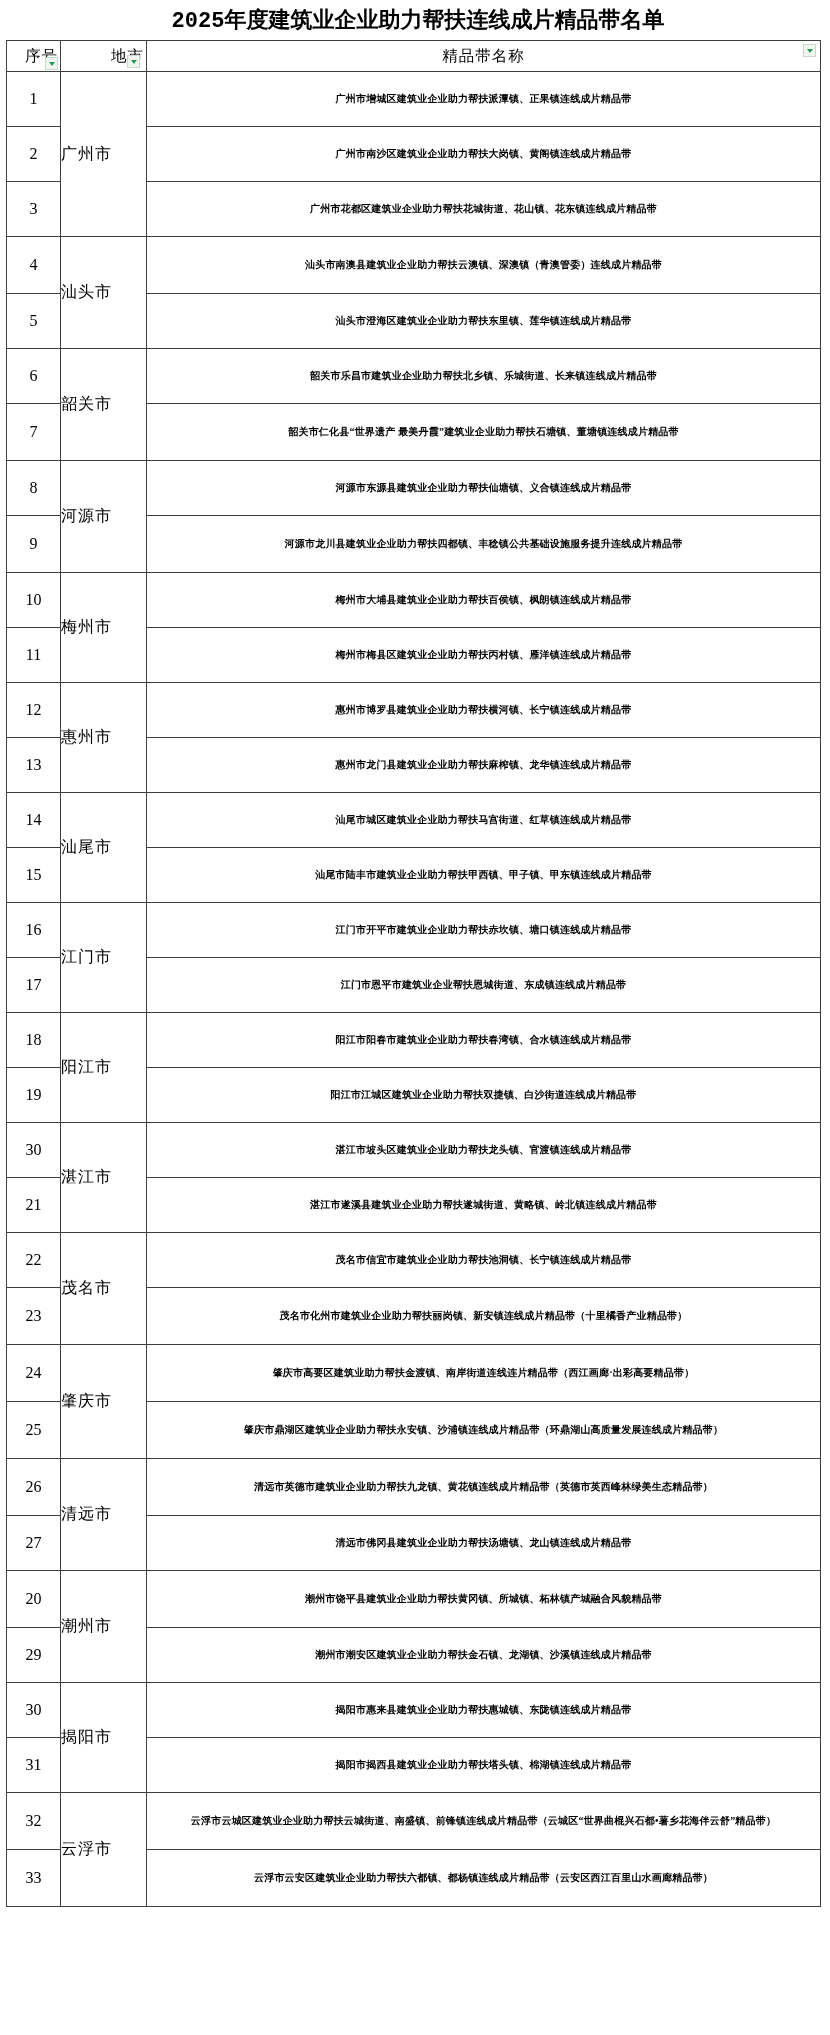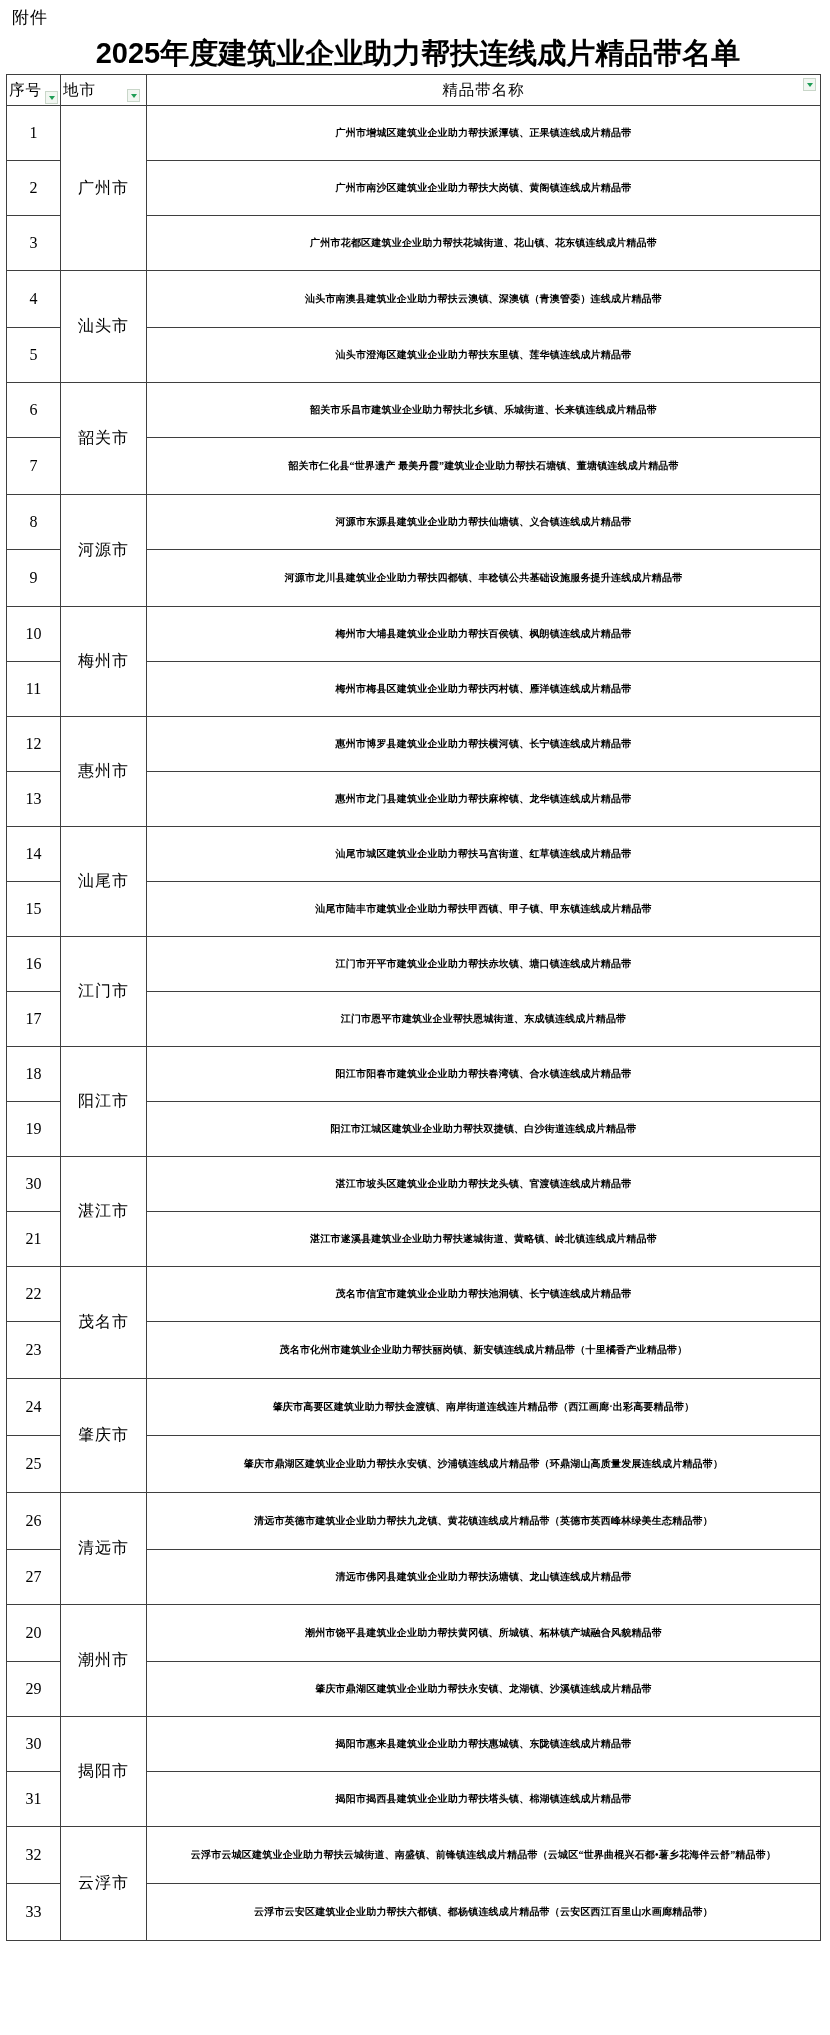--- a/index.html
+++ b/index.html
@@ -28,23 +28,23 @@
   
   .title-row{
     height:40px;
     display:flex;
     align-items:center;
     justify-content:center;
     padding-left:6px;
     box-sizing:border-box;
   }
   .doc-title{
-    font-size:29px;
+    font-size:22px;
     font-weight:bold;
-    font-family:Liberation Sans, sans-serif;
+    font-family:Liberation Mono, monospace;
     letter-spacing:0px;
     white-space:nowrap;
   }
 
   
   table.grid{
     border-collapse:collapse;
     width:814px;
     margin-left:6px;
     table-layout:fixed;
@@ -64,21 +64,21 @@
     font-size:15.5px;
     font-weight:normal;
     font-family:"Liberation Sans","DejaVu Sans",sans-serif;
     position:relative;
     text-align:center;
     letter-spacing:1px;
   }
   thead th .hdr-inner{
     display:flex;
     align-items:center;
-    justify-content:flex-start;
+    justify-content:flex-end;
     height:30px;
     position:relative;
     padding:0 2px;
   }
   thead th.name-h .hdr-inner{justify-content:center;}
 
   
   .filter-btn{
     position:absolute;
     width:13px;height:13px;
@@ -97,21 +97,20 @@
   .fb-seq{right:2px;bottom:1px;}
   .fb-city{right:6px;bottom:3px;}
   .fb-name{right:4px;top:3px;}
 
   td.seq{
     text-align:center;
     font-size:16px;
     font-family:"Liberation Serif","DejaVu Serif",serif;
   }
   td.city{
-    text-align:center;
     font-size:16px;
     letter-spacing:1px;
     font-family:"Liberation Serif","DejaVu Serif",serif;
   }
   td.name{
     text-align:center;
     font-size:10px;
     line-height:26px;
     letter-spacing:0.2px;
     padding:3px 6px 3px 8px;
@@ -119,23 +118,20 @@
     font-weight:bold;
   }
   tr.r1 td{height:54px;}
   tr.r2 td{height:56px;}
 </style>
 </head>
 <body>
 
 <div class="page">
 
-  <div class="attach-row">
-    <span class="attach-label">附件</span>
-  </div>
 
   <div class="title-row">
     <span class="doc-title">2025年度建筑业企业助力帮扶连线成片精品带名单</span>
   </div>
 
   <table class="grid">
     <colgroup>
       <col class="c-seq">
         <col class="c-city">
         <col class="c-name">
@@ -290,21 +286,21 @@
           <td class="seq">27</td>
           <td class="name">清远市佛冈县建筑业企业助力帮扶汤塘镇、龙山镇连线成片精品带</td>
         </tr>
         <tr class="r2">
           <td class="seq">20</td>
           <td class="city" rowspan="2">潮州市</td>
           <td class="name">潮州市饶平县建筑业企业助力帮扶黄冈镇、所城镇、柘林镇产城融合风貌精品带</td>
         </tr>
         <tr class="r1">
           <td class="seq">29</td>
-          <td class="name">肇庆市鼎湖区建筑业企业助力帮扶永安镇、龙湖镇、沙溪镇连线成片精品带</td>
+          <td class="name">潮州市潮安区建筑业企业助力帮扶金石镇、龙湖镇、沙溪镇连线成片精品带</td>
         </tr>
         <tr class="r1">
           <td class="seq">30</td>
           <td class="city" rowspan="2">揭阳市</td>
           <td class="name">揭阳市惠来县建筑业企业助力帮扶惠城镇、东陇镇连线成片精品带</td>
         </tr>
         <tr class="r1">
           <td class="seq">31</td>
           <td class="name">揭阳市揭西县建筑业企业助力帮扶塔头镇、棉湖镇连线成片精品带</td>
         </tr>

